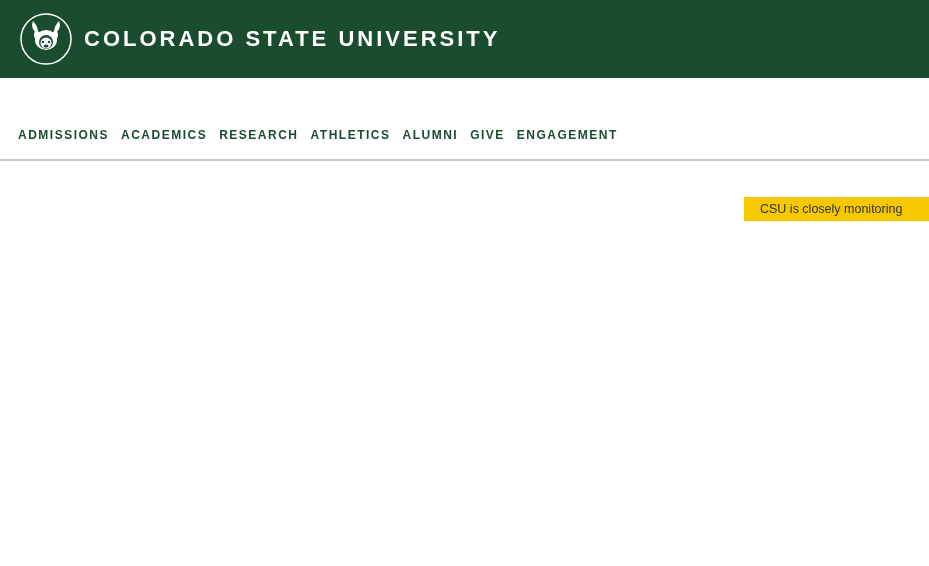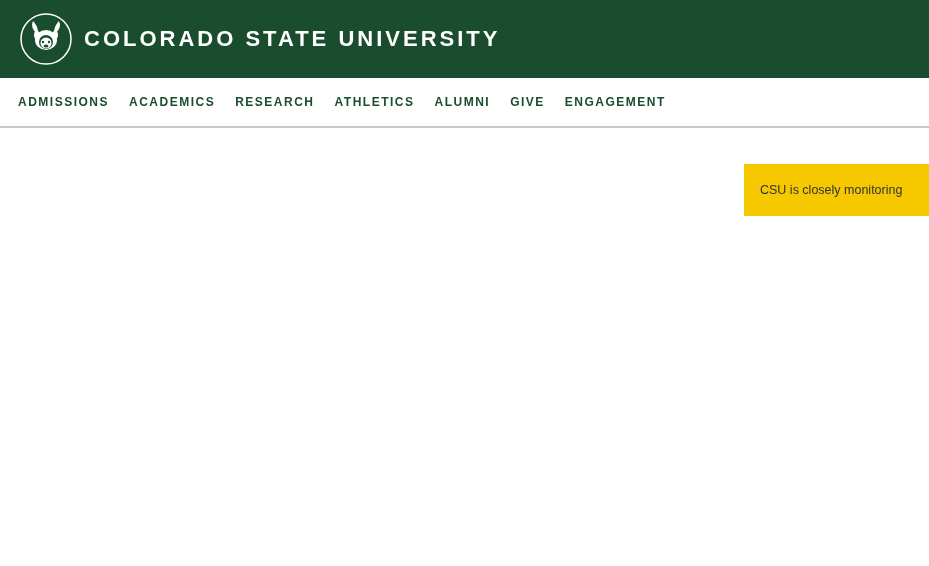--- a/index.html
+++ b/index.html
@@ -45,21 +45,22 @@
     }
 
     
     .nav-bar {
       background-color: #ffffff;
       border-bottom: 2px solid #c8c8c8;
       height: 50px;
       display: flex;
       align-items: center;
       padding: 0 18px;
-      gap: 20px;
+      gap: 12px;
+      margin-top: 33px;
     }
 
     .nav-item {
       color: #1a4d2e;
       font-size: 12px;
       font-weight: bold;
       letter-spacing: 1.5px;
       text-transform: uppercase;
       cursor: pointer;
       text-decoration: none;
@@ -74,21 +75,21 @@
       background: #fff;
     }
 
     
     .alert-banner {
       position: absolute;
       top: 36px;
       right: 0;
       width: 185px;
       background-color: #f5c800;
-      padding: 16px 16px;
+      padding: 2px 16px;
     }
 
     .alert-text {
       font-size: 12.5px;
       color: #333;
       line-height: 1.5;
     }
 
     .alert-link {
       display: block;

